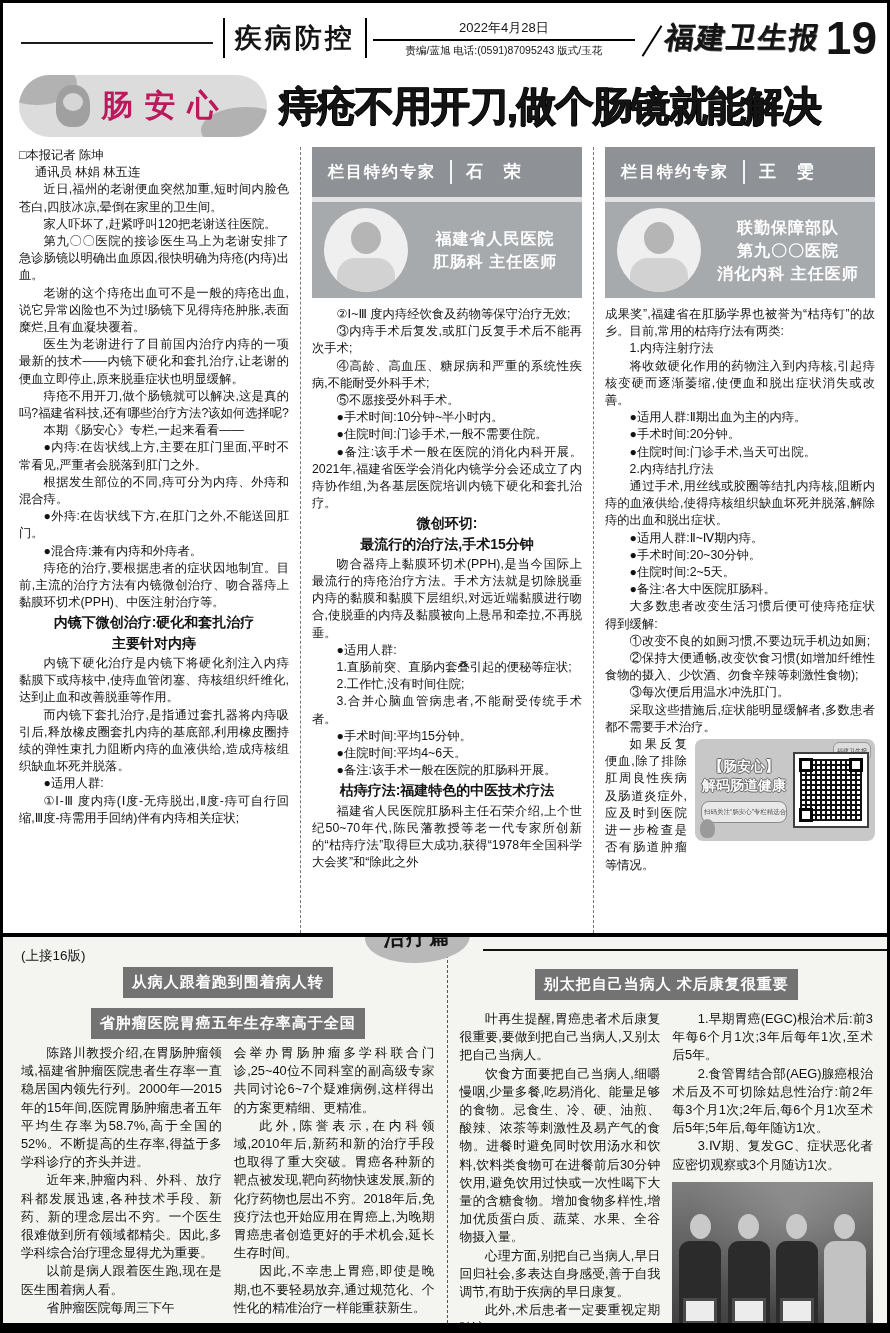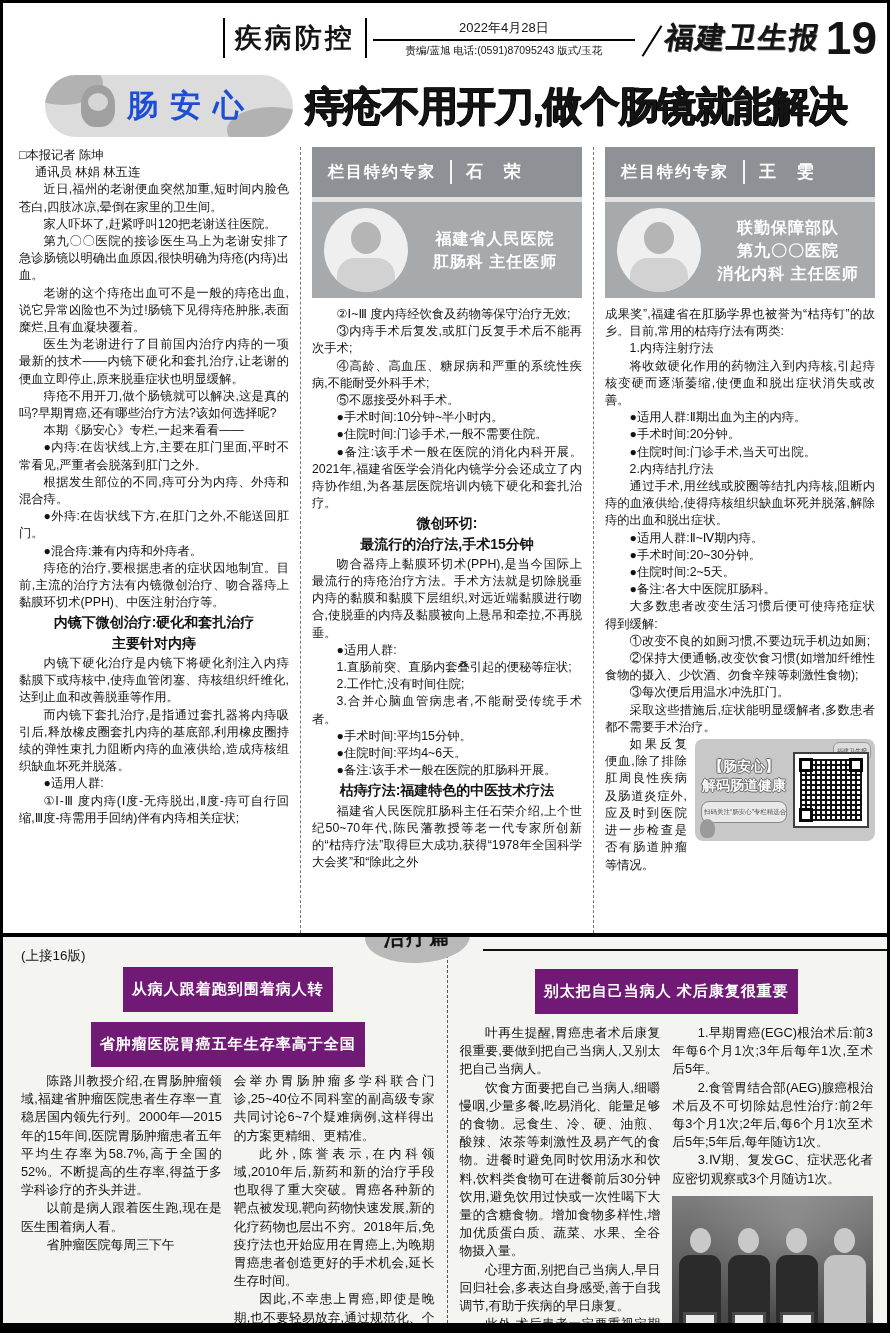--- a/index.html
+++ b/index.html
@@ -1,40 +1,40 @@
 <!DOCTYPE html>
 <html><head>
 <meta charset="utf-8">
 <style>
   html,body{margin:0;padding:0;background:#e9e9e9;}
   .page{width:890px;height:1333px;margin:0 auto;background:#fff;color:#141414;
     font-family:"Liberation Sans",sans-serif;box-sizing:border-box;
     border:3px solid #000;border-bottom:10px solid #000;
-    display:flex;flex-direction:column;overflow:hidden;position:relative;align-items:flex-end;}
+    display:flex;flex-direction:column;overflow:hidden;position:relative;}
   
   .hdr{height:54px;display:flex;align-items:center;padding:8px 10px 0 18px;flex-shrink:0;}
   .hdr-rule{flex:1;height:2px;background:#1c1c1c;margin-top:10px;}
   .hdr-section{font-family:"Liberation Serif",serif;font-size:27px;font-weight:700;letter-spacing:3px;
     padding:2px 10px;border-left:2px solid #000;border-right:2px solid #000;margin-left:10px;white-space:nowrap;}
   .hdr-pub{width:262px;text-align:center;margin-left:6px;}
   .hdr-date{font-size:13px;padding-bottom:2px;}
   .hdr-editors{border-top:2px solid #000;font-size:10.5px;padding-top:3px;white-space:nowrap;}
   .hdr-slash{width:2px;height:36px;background:#000;transform:rotate(32deg);margin:6px 12px 0 16px;}
   .hdr-paper{font-family:"Liberation Serif",serif;font-size:29px;font-weight:800;transform:skewX(-10deg);
     letter-spacing:2px;white-space:nowrap;text-shadow:1px 1px 0 #444;}
   .hdr-pageno{font-size:46px;font-weight:700;line-height:1;margin-left:6px;}
   
   .mast{display:flex;align-items:center;gap:12px;padding:10px 12px 2px 16px;flex-shrink:0;}
   .badge{position:relative;width:248px;height:62px;border-radius:31px;background:#dcdcdc;overflow:hidden;
     display:flex;align-items:center;justify-content:center;flex-shrink:0;}
   .badge::before{content:"";position:absolute;width:80px;height:44px;border-radius:50%;background:#b2b2b2;left:-22px;top:-14px;}
   .badge::after{content:"";position:absolute;width:90px;height:46px;border-radius:50%;background:#b2b2b2;right:-24px;bottom:-16px;}
   .mascot{width:34px;height:42px;background:#a0a0a0;border-radius:45% 45% 40% 40%;margin-right:12px;position:relative;z-index:1;}
   .mascot::before{content:"";position:absolute;left:7px;top:8px;width:20px;height:18px;border-radius:50%;background:#d6d6d6;}
-  .badge-text{font-size:31px;font-weight:800;color:#1d4ed8;letter-spacing:12px;z-index:1;white-space:nowrap;}
+  .badge-text{font-size:31px;font-weight:800;color:#be185d;letter-spacing:12px;z-index:1;white-space:nowrap;}
   .headline{font-size:41px;font-weight:900;white-space:nowrap;letter-spacing:-1px;
     transform:scaleX(.95);transform-origin:left center;
     text-shadow:.8px 0 #000,-.8px 0 #000,0 .8px #000;}
   
   .main{display:flex;padding:8px 12px 0 16px;height:786px;overflow:hidden;flex-shrink:0;}
   .col{flex:1;font-size:12.3px;line-height:17.2px;text-align:justify;min-width:0;}
   .col+.col{border-left:1px dashed #777;margin-left:11px;padding-left:11px;}
   .t{text-indent:2em;margin:0;}
   .noind{text-indent:0;}
   .ind1{text-indent:1.3em;}
@@ -72,21 +72,21 @@
   
   .bottom{flex:1;border-top:4px solid #000;background:#f4f4f1;position:relative;
     padding:8px 14px 0 18px;box-sizing:border-box;overflow:hidden;}
   .bottom::after{content:"";position:absolute;top:12px;left:480px;right:0;height:2px;background:#111;}
   .tbadge{position:absolute;top:-26px;left:362px;background:#b9b9b9;border-radius:50%;
     padding:12px 18px;font-size:21px;font-weight:900;letter-spacing:2px;z-index:2;transform:rotate(-2deg);}
   .cont{font-size:13.5px;margin:2px 0 0;}
   .bwrap{display:flex;height:100%;}
   .bhalf{flex:1;min-width:0;}
   .bhalf.rgt{border-left:1px dashed #555;margin-left:12px;padding-left:12px;}
-  .bhead{background:#701a75;color:#fff;font-weight:800;font-size:15px;padding:13px 9px;width:max-content;
+  .bhead{background:#737373;color:#fff;font-weight:800;font-size:15px;padding:6px 9px;width:max-content;
     max-width:100%;margin:10px auto 3px;letter-spacing:1px;white-space:nowrap;}
   .bhead.first{margin-top:2px;}
   .rgt .bhead{margin-top:24px;margin-bottom:10px;}
   .btext{display:flex;gap:12px;margin-top:5px;}
   .bcol{flex:1;font-size:12.8px;line-height:18.2px;text-align:justify;min-width:0;}
   
   .photo{margin-top:8px;height:150px;background:linear-gradient(180deg,#7d7d7d,#3c3c3c);
     display:flex;align-items:flex-end;justify-content:space-around;padding:0 4px;overflow:hidden;position:relative;}
   .photo::before{content:"";position:absolute;inset:0;background:radial-gradient(ellipse at 60% 20%,rgba(255,255,255,.18),transparent 60%);}
   .person{width:44px;height:118px;position:relative;flex-shrink:0;}
@@ -123,21 +123,21 @@
   <div class="main">
 
     <div class="col">
       <div class="t noind">□本报记者 陈坤</div>
       <div class="t ind1">通讯员 林娟 林五连</div>
       <div class="t">近日,福州的老谢便血突然加重,短时间内脸色苍白,四肢冰凉,晕倒在家里的卫生间。</div>
       <div class="t">家人吓坏了,赶紧呼叫120把老谢送往医院。</div>
       <div class="t">第九〇〇医院的接诊医生马上为老谢安排了急诊肠镜以明确出血原因,很快明确为痔疮(内痔)出血。</div>
       <div class="t">老谢的这个痔疮出血可不是一般的痔疮出血,说它异常凶险也不为过!肠镜下见得痔疮肿胀,表面糜烂,且有血凝块覆着。</div>
       <div class="t">医生为老谢进行了目前国内治疗内痔的一项最新的技术——内镜下硬化和套扎治疗,让老谢的便血立即停止,原来脱垂症状也明显缓解。</div>
-      <div class="t">痔疮不用开刀,做个肠镜就可以解决,这是真的吗?早期胃癌,还有哪些治疗方法?该如何选择呢?</div>
+      <div class="t">痔疮不用开刀,做个肠镜就可以解决,这是真的吗?福建省科技,还有哪些治疗方法?该如何选择呢?</div>
       <div class="t">本期《肠安心》专栏,一起来看看——</div>
       <div class="t">●内痔:在齿状线上方,主要在肛门里面,平时不常看见,严重者会脱落到肛门之外。</div>
       <div class="t">根据发生部位的不同,痔可分为内痔、外痔和混合痔。</div>
       <div class="t">●外痔:在齿状线下方,在肛门之外,不能送回肛门。</div>
       <div class="t">●混合痔:兼有内痔和外痔者。</div>
       <div class="t">痔疮的治疗,要根据患者的症状因地制宜。目前,主流的治疗方法有内镜微创治疗、吻合器痔上黏膜环切术(PPH)、中医注射治疗等。</div>
       <div class="colhead">内镜下微创治疗:硬化和套扎治疗</div>
       <div class="colhead">主要针对内痔</div>
       <div class="t">内镜下硬化治疗是内镜下将硬化剂注入内痔黏膜下或痔核中,使痔血管闭塞、痔核组织纤维化,达到止血和改善脱垂等作用。</div>
       <div class="t">而内镜下套扎治疗,是指通过套扎器将内痔吸引后,释放橡皮圈套扎内痔的基底部,利用橡皮圈持续的弹性束扎力阻断内痔的血液供给,造成痔核组织缺血坏死并脱落。</div>
@@ -237,20 +237,21 @@
     <div class="tbadge">治疗篇</div>
     <div class="bwrap">
 
       <div class="bhalf">
         <div class="cont">(上接16版)</div>
         <div class="bhead first">从病人跟着跑到围着病人转</div>
         <div class="bhead">省肿瘤医院胃癌五年生存率高于全国</div>
         <div class="btext">
           <div class="bcol">
             <div class="t">陈路川教授介绍,在胃肠肿瘤领域,福建省肿瘤医院患者生存率一直稳居国内领先行列。2000年—2015年的15年间,医院胃肠肿瘤患者五年平均生存率为58.7%,高于全国的52%。不断提高的生存率,得益于多学科诊疗的齐头并进。</div>
+            <div class="t">近年来,肿瘤内科、外科、放疗科都发展迅速,各种技术手段、新药、新的理念层出不穷。一个医生很难做到所有领域都精尖。因此,多学科综合治疗理念显得尤为重要。</div>
             <div class="t">以前是病人跟着医生跑,现在是医生围着病人看。</div>
             <div class="t">省肿瘤医院每周三下午</div>
           </div>
           <div class="bcol">
             <div class="t noind">会举办胃肠肿瘤多学科联合门诊,25~40位不同科室的副高级专家共同讨论6~7个疑难病例,这样得出的方案更精细、更精准。</div>
             <div class="t">此外,陈誉表示,在内科领域,2010年后,新药和新的治疗手段也取得了重大突破。胃癌各种新的靶点被发现,靶向药物快速发展,新的化疗药物也层出不穷。2018年后,免疫疗法也开始应用在胃癌上,为晚期胃癌患者创造更好的手术机会,延长生存时间。</div>
             <div class="t">因此,不幸患上胃癌,即使是晚期,也不要轻易放弃,通过规范化、个性化的精准治疗一样能重获新生。</div>
           </div>
         </div>
       </div>

